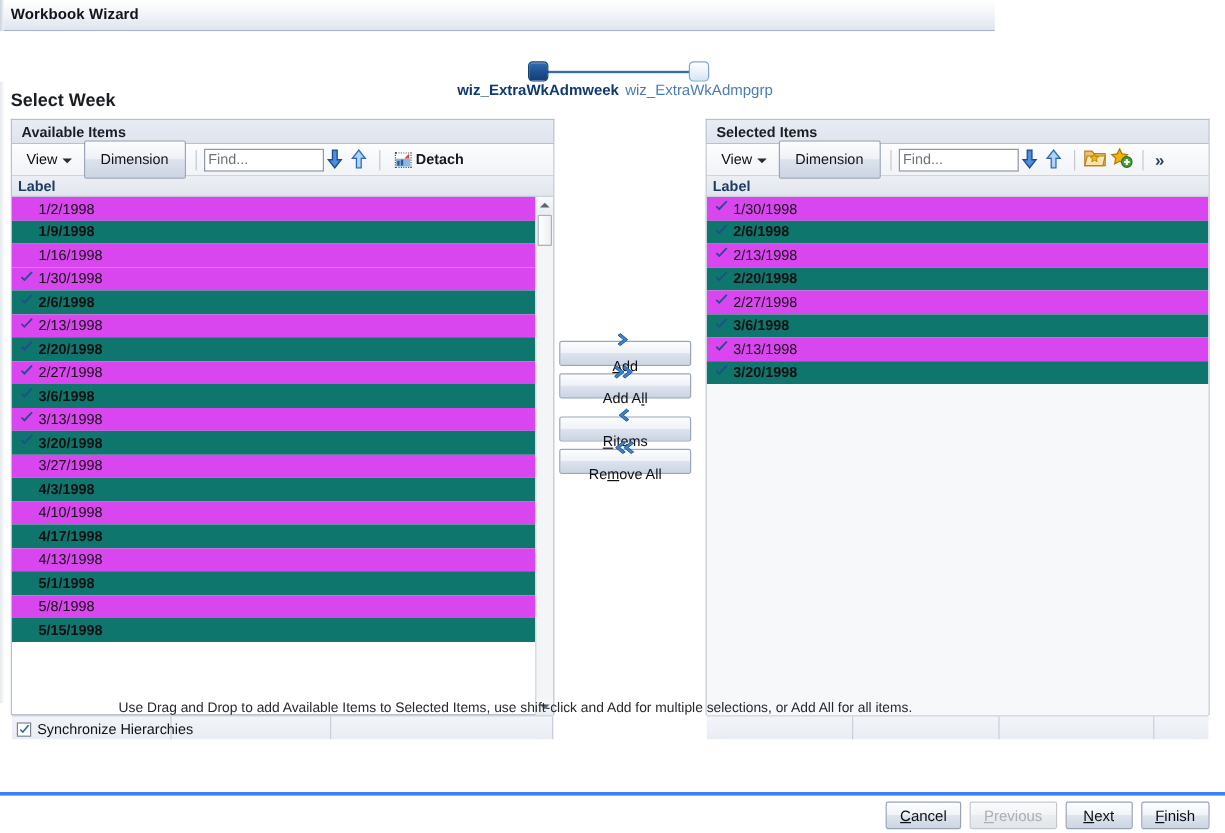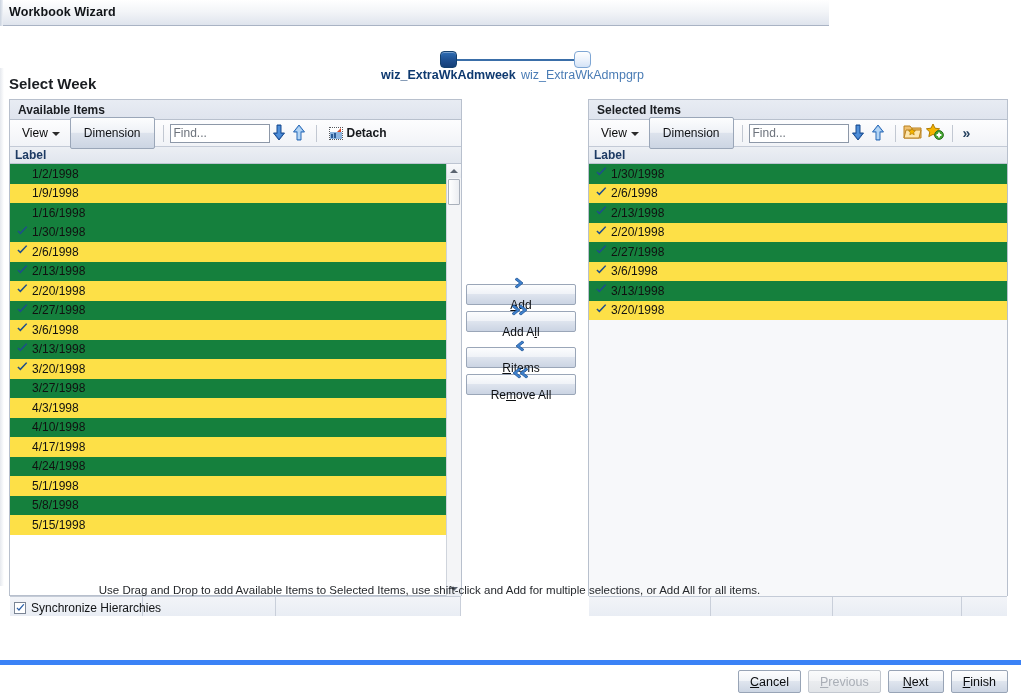--- a/index.html
+++ b/index.html
@@ -132,22 +132,22 @@
     border-bottom: 1px solid #bcc4d1;
     font-size: 12px; font-weight: bold; color: #1d3a63;
     padding: 1px 0 0 5px;
   }
   .list-wrap { position: relative; overflow: hidden; }
   .row {
     height: 19.5px; display: flex; align-items: center;
     font-size: 12px; color: #111; padding-left: 22px; position: relative;
     white-space: nowrap;
   }
-  .row.odd  { background: #15803d; }
-  .row.even { background: #fde047; }
+  .row.odd  { background: #d946ef; }
+  .row.even { background: #0f766e; font-weight: bold; }
   .row .chk {
     position: absolute; left: 7px; top: 3px;
     width: 11px; height: 11px;
   }
   .chk svg { display: block; }
 
   
   .vscroll {
     position: absolute; right: 0; top: 0; width: 15px; height: 100%;
     background: #f4f5f7; border-left: 1px solid #cfd4dc;
@@ -200,21 +200,21 @@
   }
   .cbx {
     width: 12px; height: 12px; background: #fff;
     border: 1px solid #7b8595; position: relative;
   }
   .cbx svg { position:absolute; left:1px; top:1px; }
 
   
   .footer {
     position: absolute; left: 0; top: 660px; width: 1021px; height: 34px;
-    border-top: 5px solid #3b82f6; background:#fff;
+    border-top: 3px solid #3b82f6; background:#fff;
   }
   .fbtns {
     position: absolute; right: 13px; top: 5px; display: flex; gap: 7px;
   }
   .fbtn {
     height: 23px; min-width: 56px; padding: 0 11px;
     background: linear-gradient(to bottom, #fdfdfe 0%, #f0f3f7 48%, #dfe5ee 50%, #ccd5e3 100%);
     border: 1px solid #98a4b6; border-radius: 2px;
     font-size: 12.5px; color: #0b0d10;
     display: flex; align-items: center; justify-content: center; cursor: default;
@@ -380,21 +380,21 @@
             <div class="row even">
               <span>4/3/1998</span>
             </div>
             <div class="row odd">
               <span>4/10/1998</span>
             </div>
             <div class="row even">
               <span>4/17/1998</span>
             </div>
             <div class="row odd">
-              <span>4/24/1998</span>
+              <span>4/13/1998</span>
             </div>
             <div class="row even">
               <span>5/1/1998</span>
             </div>
             <div class="row odd">
               <span>5/8/1998</span>
             </div>
             <div class="row even">
               <span>5/15/1998</span>
             </div>

